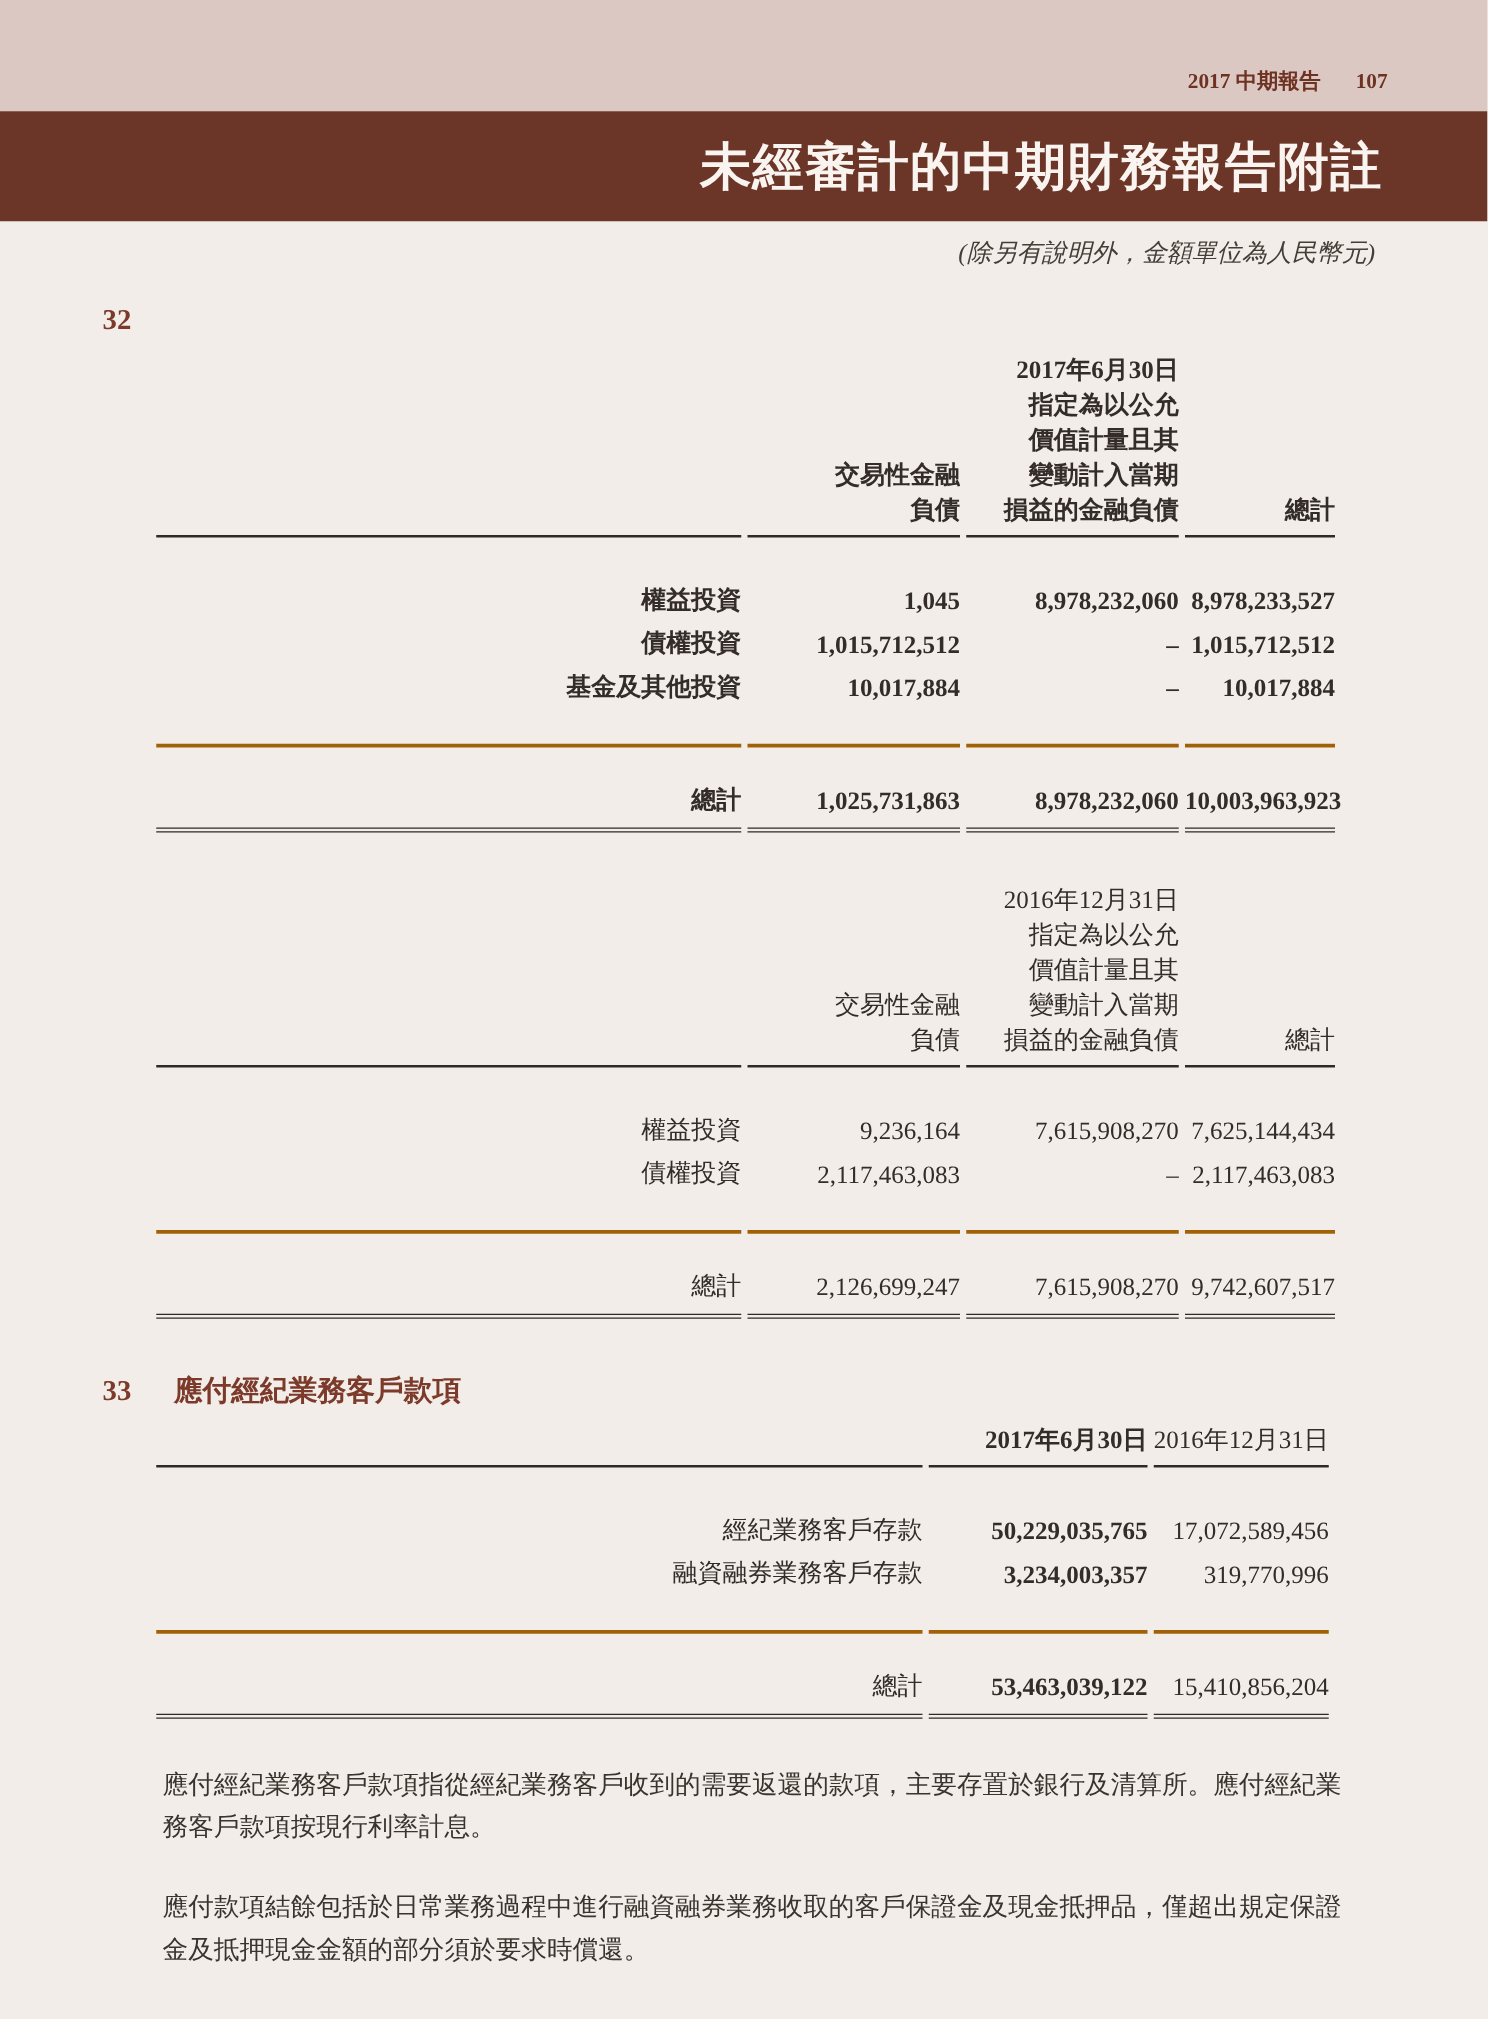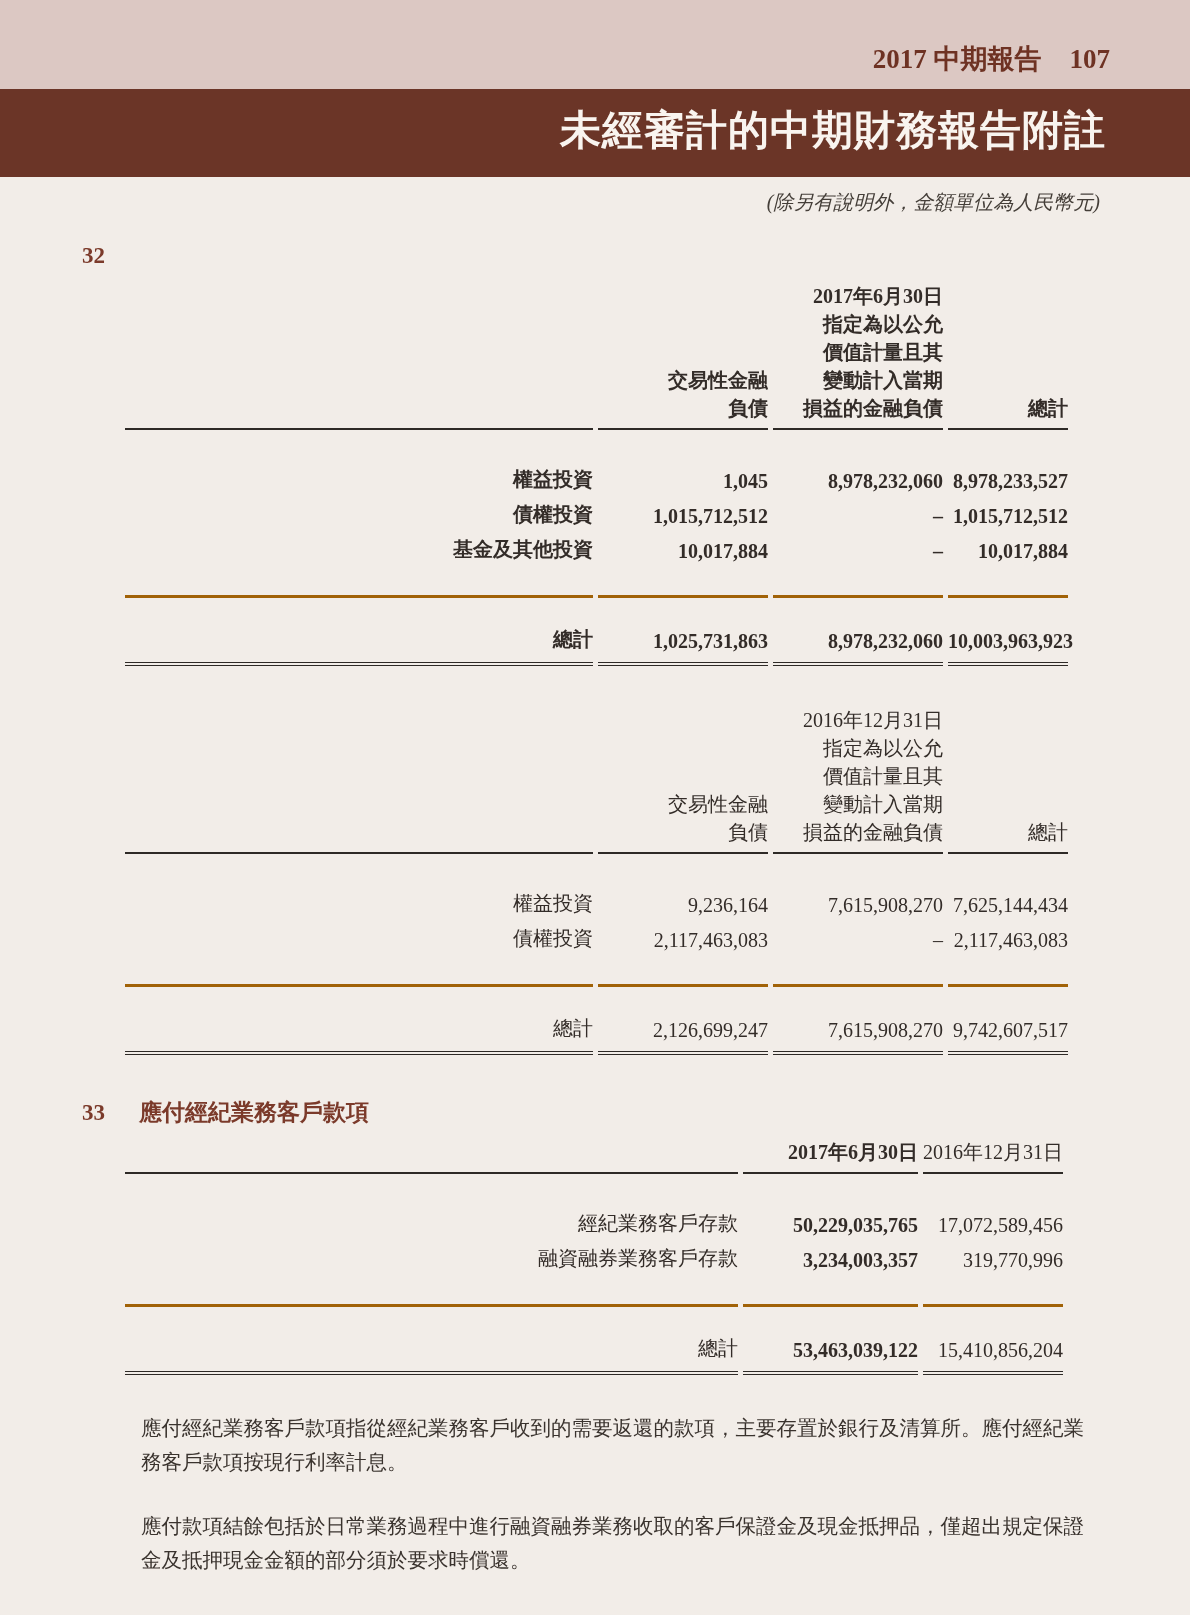--- a/index.html
+++ b/index.html
@@ -7,27 +7,26 @@
     width:1190px;height:1615px;overflow:hidden;
     background:#f2ede8;
     font-family:"Liberation Serif","DejaVu Serif",serif;
     color:#332c28;
   }
   .topband{
     height:89px;background:#dcc8c3;box-sizing:border-box;
     display:flex;justify-content:flex-end;align-items:flex-end;
     padding:0 80px 16px 0;
   }
-  .topband .rpt,.topband .pg{color:#6e3223;font-weight:bold;font-size:27px;line-height:1;}
+  .topband .rpt,.topband .pg{color:#6e3223;font-weight:bold;font-size:17px;line-height:1;}
   .topband .pg{margin-left:28px;}
   .banner{
     height:88px;background:#6b3527;
     display:flex;justify-content:flex-end;align-items:center;
     padding-right:84px;
-    font-family:Liberation Mono, monospace;
   }
   .banner .title{color:#f9f4ef;font-size:41px;font-weight:bold;letter-spacing:1px;line-height:1;}
   .unitnote{
     text-align:right;margin:12px 90px 0 0;
     font-style:italic;font-size:20px;color:#443e38;
   }
   .section{
     margin:26px 0 0 82px;display:flex;gap:34px;
     color:#7b3a2a;font-weight:bold;font-size:23px;line-height:1.2;
   }
@@ -45,21 +44,21 @@
   .fin tr.hrule td{border-bottom:2px solid #2e2a26;padding-bottom:6px;}
   .fin tr.first td{padding-top:36px;}
   .fin tr.last td{border-bottom:3px solid #a16207;padding-bottom:32px;margin-left:22px;}
   .fin tr.total td{padding-top:28px;padding-bottom:9px;border-bottom:4px double #2e2a26;}
   table.t2017 td{font-weight:bold;}
   table.t2016 td{font-weight:normal;}
   .b{font-weight:bold;}
   .tbl-gap{margin-top:12px;}
   .tbl-gap2{margin-top:40px;}
   .note{
-    margin:36px 0 0 16px;width:943px;
+    margin:36px 0 0 5px;width:943px;
     font-size:20.5px;line-height:34px;text-align:justify;color:#3a332e;
   }
 </style>
 </head>
 <body>
 
 <div class="topband">
   <span class="rpt">2017 中期報告</span>
   <span class="pg">107</span>
 </div>

